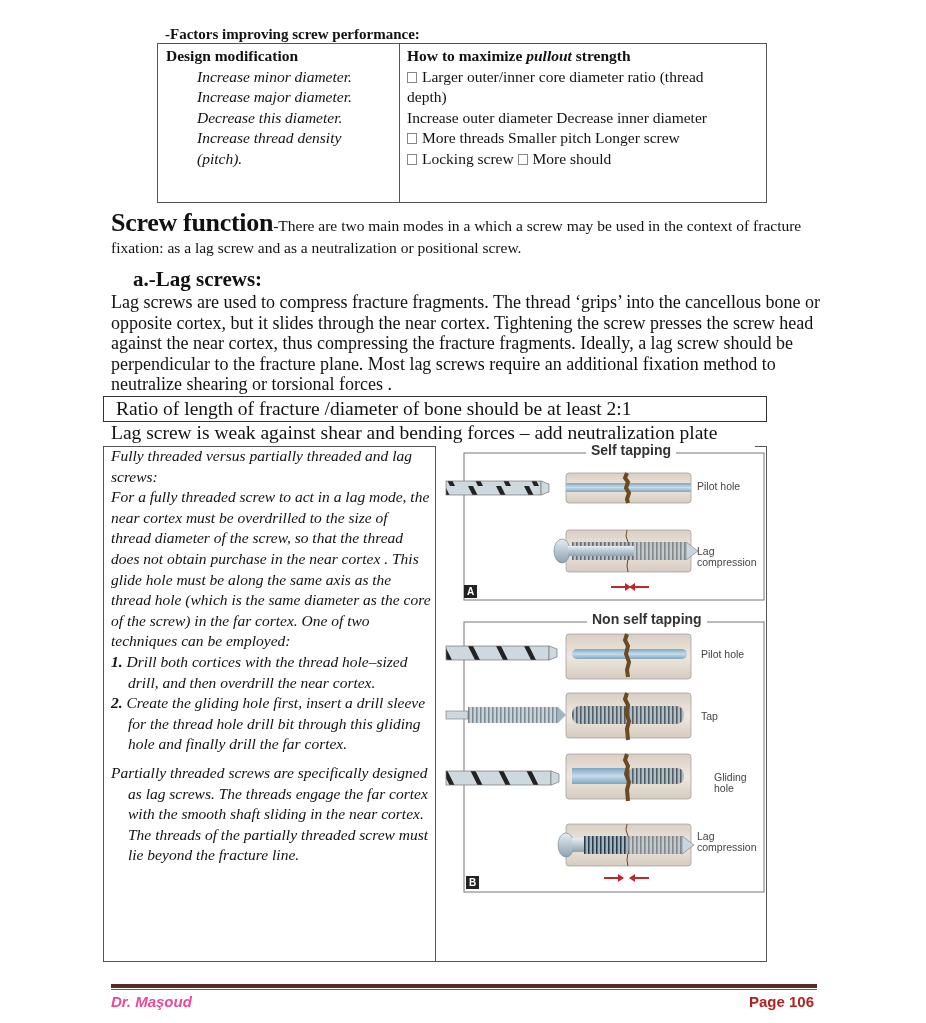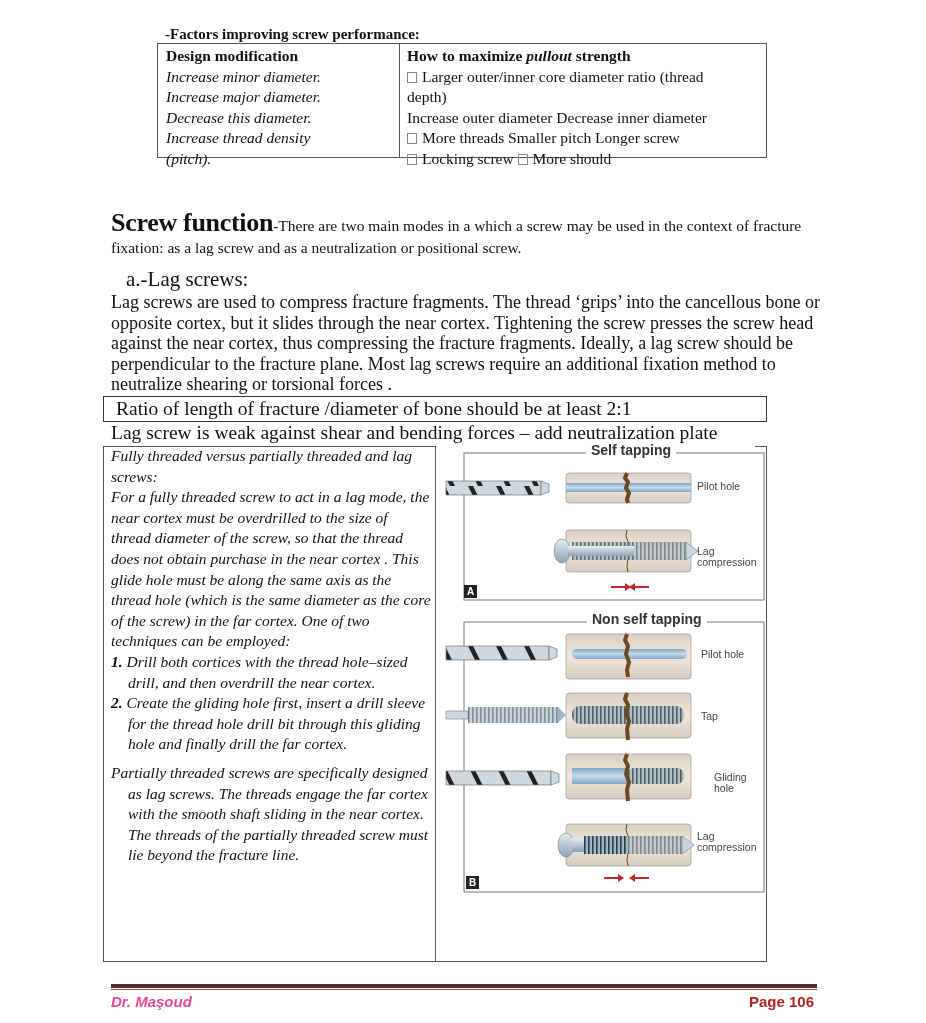--- a/index.html
+++ b/index.html
@@ -2,32 +2,32 @@
 <html><head>
 <meta charset="utf-8">
 <style>
   html, body { margin: 0; padding: 0; background: #ffffff; }
   body { width: 926px; height: 1023px; position: relative; overflow: hidden;
          font-family: "Liberation Serif", "DejaVu Serif", serif; color: #111; }
   .abs { position: absolute; }
 
   
   .factors-caption { left: 165px; top: 26px; font-size: 15px; font-weight: bold; line-height: 17px; }
-  .factors-table { left: 157px; top: 43px; width: 610px; height: 115px; border: 1px solid #555; box-sizing: border-box; display: flex; }
+  .factors-table { left: 157px; top: 43px; width: 610px; height: 160px; border: 1px solid #555; box-sizing: border-box; display: flex; }
   .factors-col { box-sizing: border-box; padding: 2px 0 0 8px; font-size: 15.5px; line-height: 20.5px; }
   .factors-col.left { width: 242px; border-right: 1px solid #555; }
   .factors-col.right { flex: 1; padding-left: 7px; }
   .th { font-weight: bold; }
-  .it { font-style: italic; }
+  .it { font-style: italic; margin-left: 31px; }
   .bx { display: inline-block; width: 10px; height: 11px; border: 1px solid #888; margin-right: 5px; vertical-align: -1px; box-sizing: border-box; }
 
   
   .sf-para { left: 111px; top: 212px; width: 700px; font-size: 15.5px; line-height: 22px; }
   .sf-title { font-size: 26px; font-weight: bold; letter-spacing: -0.3px; }
-  .lag-heading { left: 126px; top: 267px; font-size: 21px; font-weight: normal; }
+  .lag-heading { left: 133px; top: 267px; font-size: 21px; font-weight: bold; }
   .lag-para { left: 111px; top: 292px; width: 710px; font-size: 18px; line-height: 20.5px; }
 
   .ratio-box { left: 103px; top: 396px; width: 664px; height: 26px; border: 1px solid #333; box-sizing: border-box; padding-left: 12px; font-size: 19.5px; line-height: 24px; }
   .weak-line { left: 111px; top: 421px; font-size: 19.5px; line-height: 24px; white-space: nowrap; }
 
   
   .twocol { left: 103px; top: 446px; width: 664px; height: 516px; border: 1px solid #555; border-top: none; box-sizing: border-box; }
   .twocol-topleft { left: 103px; top: 446px; width: 332px; height: 1px; background: #555; }
   .twocol-topright { left: 755px; top: 446px; width: 12px; height: 1px; background: #555; }
   .twocol-divider { left: 435px; top: 446px; width: 1px; height: 515px; background: #555; }

